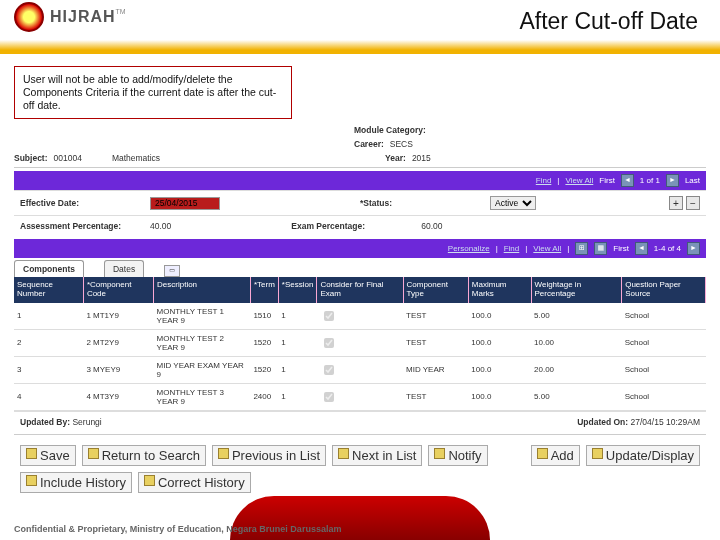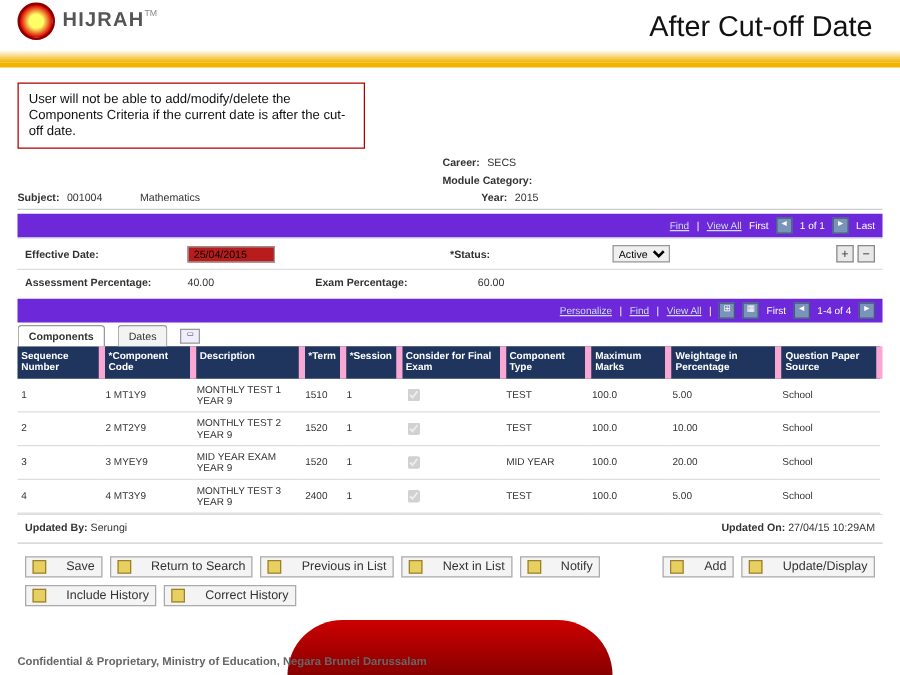--- a/index.html
+++ b/index.html
@@ -16,30 +16,30 @@
 .lbl{font-weight:700;font-size:8.5px}
 .val{font-size:8.5px}
 .blue-bar{background:#6d28d9;color:#fff;font-size:8px;padding:3px 6px;margin-top:3px;display:flex;justify-content:flex-end;align-items:center;gap:6px}
 .blue-bar .lnk{color:#cde;text-decoration:underline;cursor:pointer}
 .nav-sq{width:11px;height:11px;background:#7a93b8;display:inline-block;border:1px solid #425a7a;text-align:center;line-height:10px;font-size:7px;color:#fff}
 .form-row{display:flex;align-items:center;padding:5px 6px;border-top:1px solid #ddd;gap:20px}
 .form-row .lbl{min-width:110px}
 .inp{border:1px solid #999;padding:1px 4px;font-size:8.5px;background:#b91c1c;height:13px;box-sizing:border-box}
 .sel{border:1px solid #999;font-size:8.5px;height:14px}
 .pm{width:12px;height:12px;border:1px solid #888;display:inline-flex;align-items:center;justify-content:center;font-size:10px;background:#e8e8e8}
-.tabs{display:flex;align-items:center;gap:10px;margin-top:2px}
+.tabs{display:flex;align-items:flex-end;gap:20px;margin-top:2px}
 .tab{border:1px solid #999;border-bottom:none;padding:3px 8px;font-size:8.5px;background:#f3f3f3;border-radius:3px 3px 0 0}
 .tab.act{background:#fff;font-weight:700}
 .tbl{width:100%;border-collapse:collapse;font-size:8px}
-.tbl th{background:#1f355e;color:#fff;font-weight:700;padding:4px 3px;text-align:left;border-right:5px solid #f9a8d4;vertical-align:top;line-height:1.1}
+.tbl th{background:#1f355e;color:#fff;font-weight:400;padding:4px 3px;text-align:left;border-right:1px solid #f9a8d4;vertical-align:top;line-height:1.1}
 .tbl td{padding:4px 3px;border-bottom:1px solid #ddd;vertical-align:middle}
 .ck{width:10px;height:10px}
 .footer-row{display:flex;justify-content:space-between;padding:5px 6px;font-size:8.5px;border-top:1px solid #ddd}
 .btn-bar{display:flex;gap:6px;padding:8px 6px;font-size:8.5px;flex-wrap:wrap}
-.btn{border:1px solid #aaa;background:#f4f4f4;padding:2px 5px;display:flex;gap:16px;font-size:10px;color:#333;white-space:nowrap}
+.btn{border:1px solid #aaa;background:#f4f4f4;padding:2px 5px;display:flex;gap:3px;font-size:13px;color:#333;white-space:nowrap}
 .btn .ic{width:9px;height:9px;background:#e8d060;border:1px solid #9a8030;display:inline-block}
 .spacer{flex:1}
 .bottom-band{position:absolute;bottom:0;left:0;right:0;height:60px}
 .red-curve{position:relative;height:60px}
 .red-bg{position:absolute;bottom:0;left:50%;transform:translateX(-50%);width:260px;height:44px;background:linear-gradient(to bottom,#cc0000,#880000);border-radius:130px 130px 0 0}
 .confidential{position:absolute;bottom:6px;left:14px;font-size:9px;font-weight:700;color:#666}
 .hr{border-top:1px solid #ccc;margin:2px 0}
 .expand-ic{display:inline-block;width:14px;height:10px;border:1px solid #999;background:#eef;font-size:6px;text-align:center;line-height:9px}
 </style>
 </head>
@@ -51,27 +51,27 @@
     <div><span class="logo-text">HIJRAH</span><span class="tm">TM</span></div>
   </div>
   <div class="title">After Cut-off Date</div>
 </div>
 
 <div class="content">
   <div class="note-box">User will not be able to add/modify/delete the Components Criteria if the current date is after the cut-off date.</div>
 
   <div class="row">
     <div class="fld" style="margin-left:340px">
+        <span class="lbl">Module Category:</span>
+      </div>
+  </div>
+  <div class="row">
+    <div class="fld" style="margin-left:340px">
         <span class="lbl">Career:</span>
         <span class="val">SECS</span>
-      </div>
-  </div>
-  <div class="row">
-    <div class="fld" style="margin-left:340px">
-        <span class="lbl">Module Category:</span>
       </div>
   </div>
   <div class="row">
     <div class="fld">
         <span class="lbl">Subject:</span>
         <span class="val">001004</span>
       </div>
     <div class="fld">
         <span class="val">Mathematics</span>
       </div>
@@ -99,21 +99,21 @@
     <select class="sel"><option>Active</option></select>
     <div style="margin-left:auto;display:flex;gap:3px">
       <span class="pm">+</span>
       <span class="pm">−</span>
     </div>
   </div>
 
   <div class="form-row">
     <span class="lbl">Assessment Percentage:</span>
     <span class="val">40.00</span>
-    <span class="lbl" style="margin-left:61px">Exam Percentage:</span>
+    <span class="lbl" style="margin-left:100px">Exam Percentage:</span>
     <span class="val">60.00</span>
   </div>
 
   <div class="blue-bar">
     <span class="lnk">Personalize</span> |
     <span class="lnk">Find</span> |
     <span class="lnk">View All</span> |
     <span class="nav-sq">⊞</span>
     <span class="nav-sq">▦</span>
     <span>First</span>

